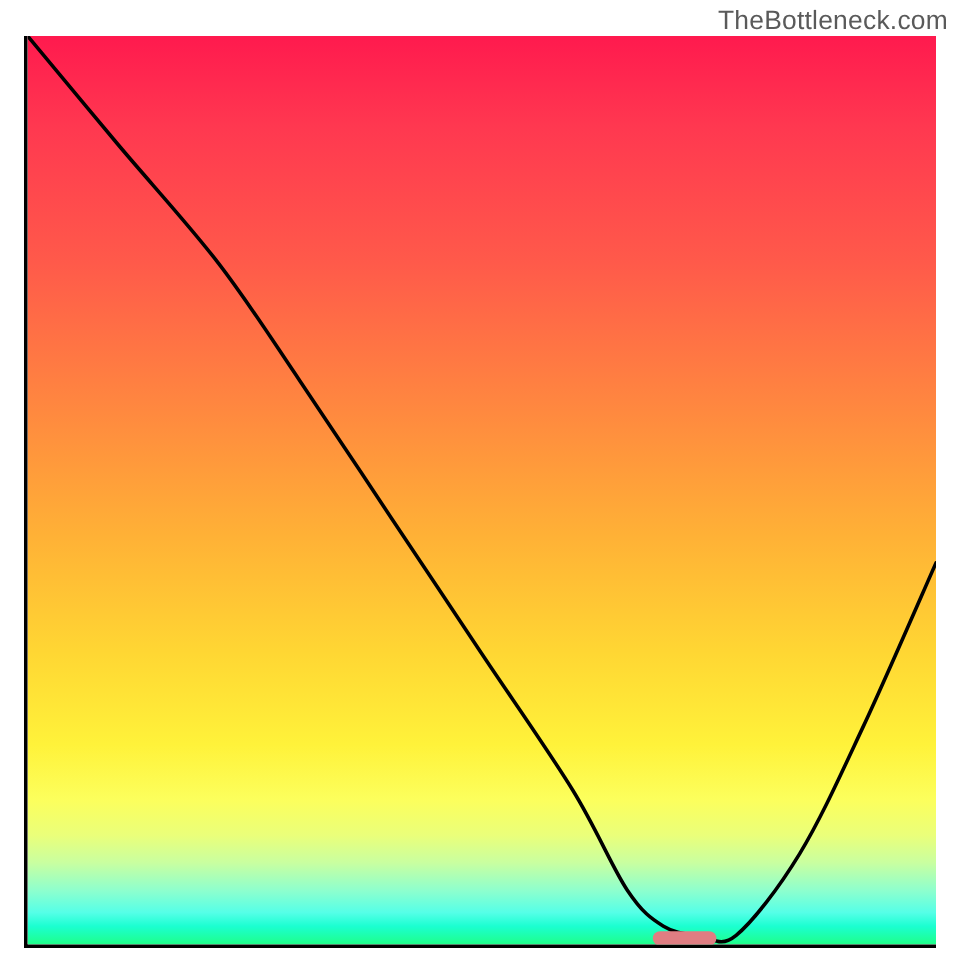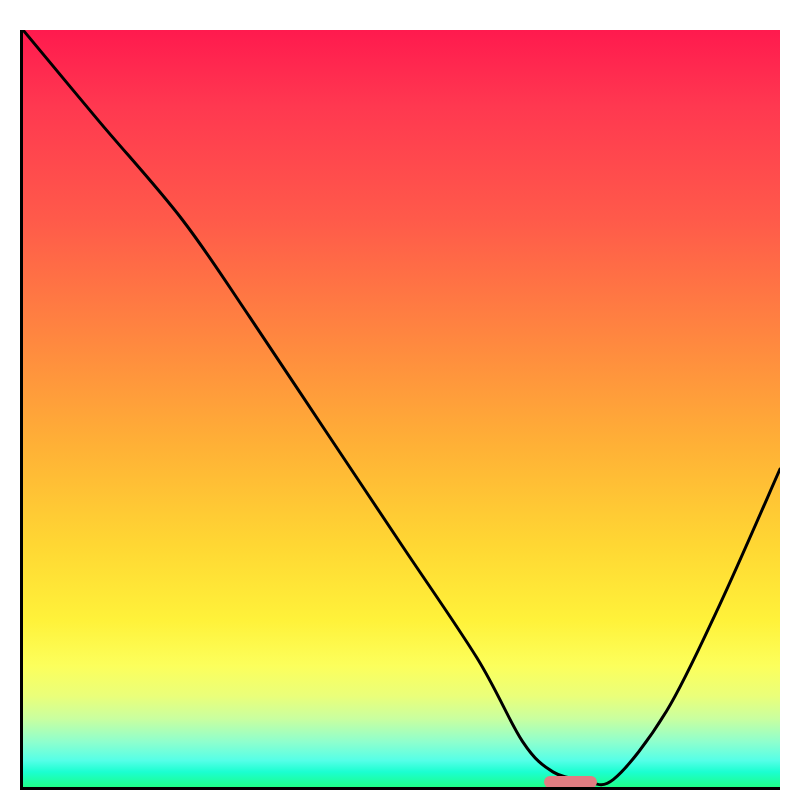--- a/index.html
+++ b/index.html
@@ -67,20 +67,21 @@
     position: absolute;
     background: #e07d82;
     border-radius: 6px;
   }
 </style>
 </head>
 <body>
 
 <div class="container">
 
+  <div class="watermark">TheBottleneck.com</div>
 
   <div class="plot-frame">
     <div class="gradient"></div>
 
     <svg class="curve" viewBox="0 0 760 760" preserveAspectRatio="none">
       <path id="curve-path" fill="none" stroke="#000" stroke-width="3" stroke-linejoin="round" stroke-linecap="round" d="M 0,0 C 12.666666666666666,15.200000000000008 49.400000000000006,59.533333333333374 76,91.20000000000005 C 102.6,122.86666666666672 134.26666666666665,157.06666666666666 159.6,190 C 184.93333333333334,222.93333333333334 203.93333333333334,253.33333333333334 228,288.8 C 252.06666666666666,324.26666666666665 278.6666666666667,364.8 304,402.8 C 329.3333333333333,440.8 354.6666666666667,478.79999999999995 380,516.8 C 405.3333333333333,554.8 435.73333333333335,597.8666666666666 456,630.8 C 476.26666666666665,663.7333333333333 488.93333333333334,695.4 501.6,714.4 C 514.2666666666667,733.4 521.8666666666667,738.4666666666666 532,744.8 C 542.1333333333333,751.1333333333333 552.2666666666667,751.1333333333333 562.4,752.4 C 572.5333333333333,753.6666666666666 578.8666666666668,763.8 592.8000000000001,752.4 C 606.7333333333333,741 628.2666666666667,713.1333333333333 646,684 C 663.7333333333333,654.8666666666667 680.2,618.1333333333333 699.2,577.6 C 718.2,537.0666666666667 749.8666666666667,463.6 760,440.8"></path>
     </svg>
 
     <div id="marker" class="marker" style="left: 520.6px; top: 746.32px; width: 53.2px; height: 12.16px; background: rgb(224, 125, 130);"></div>
   </div>

